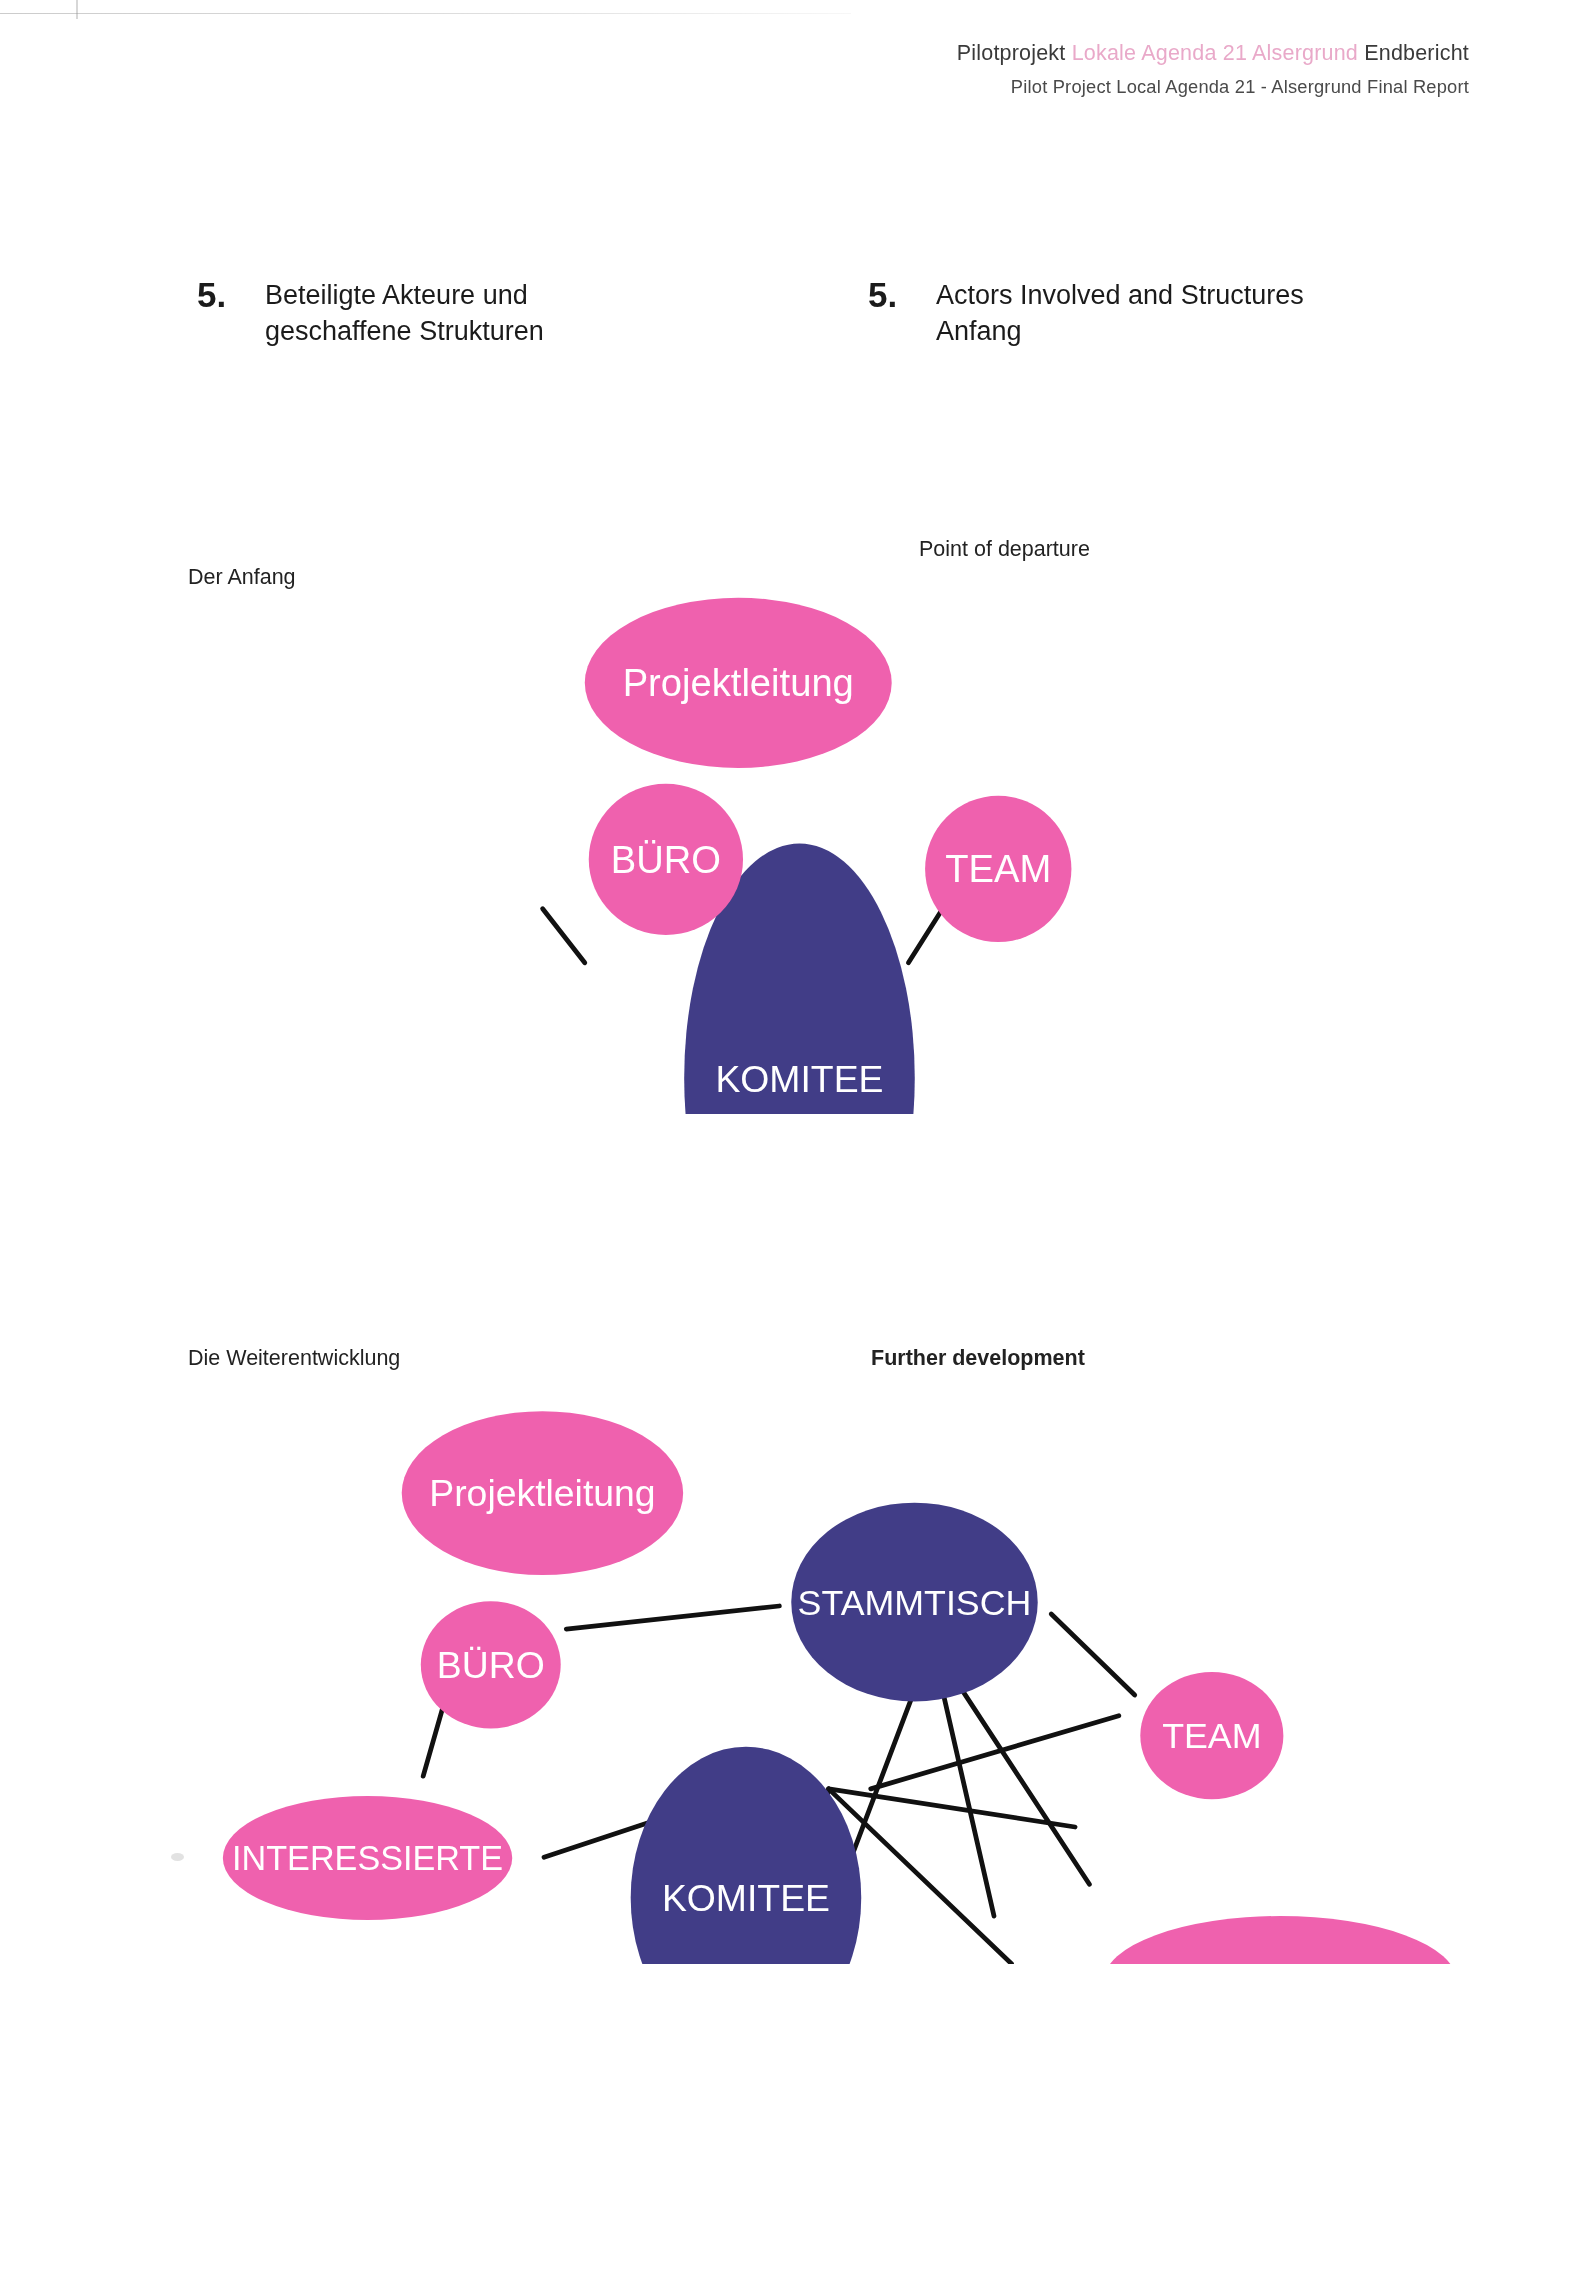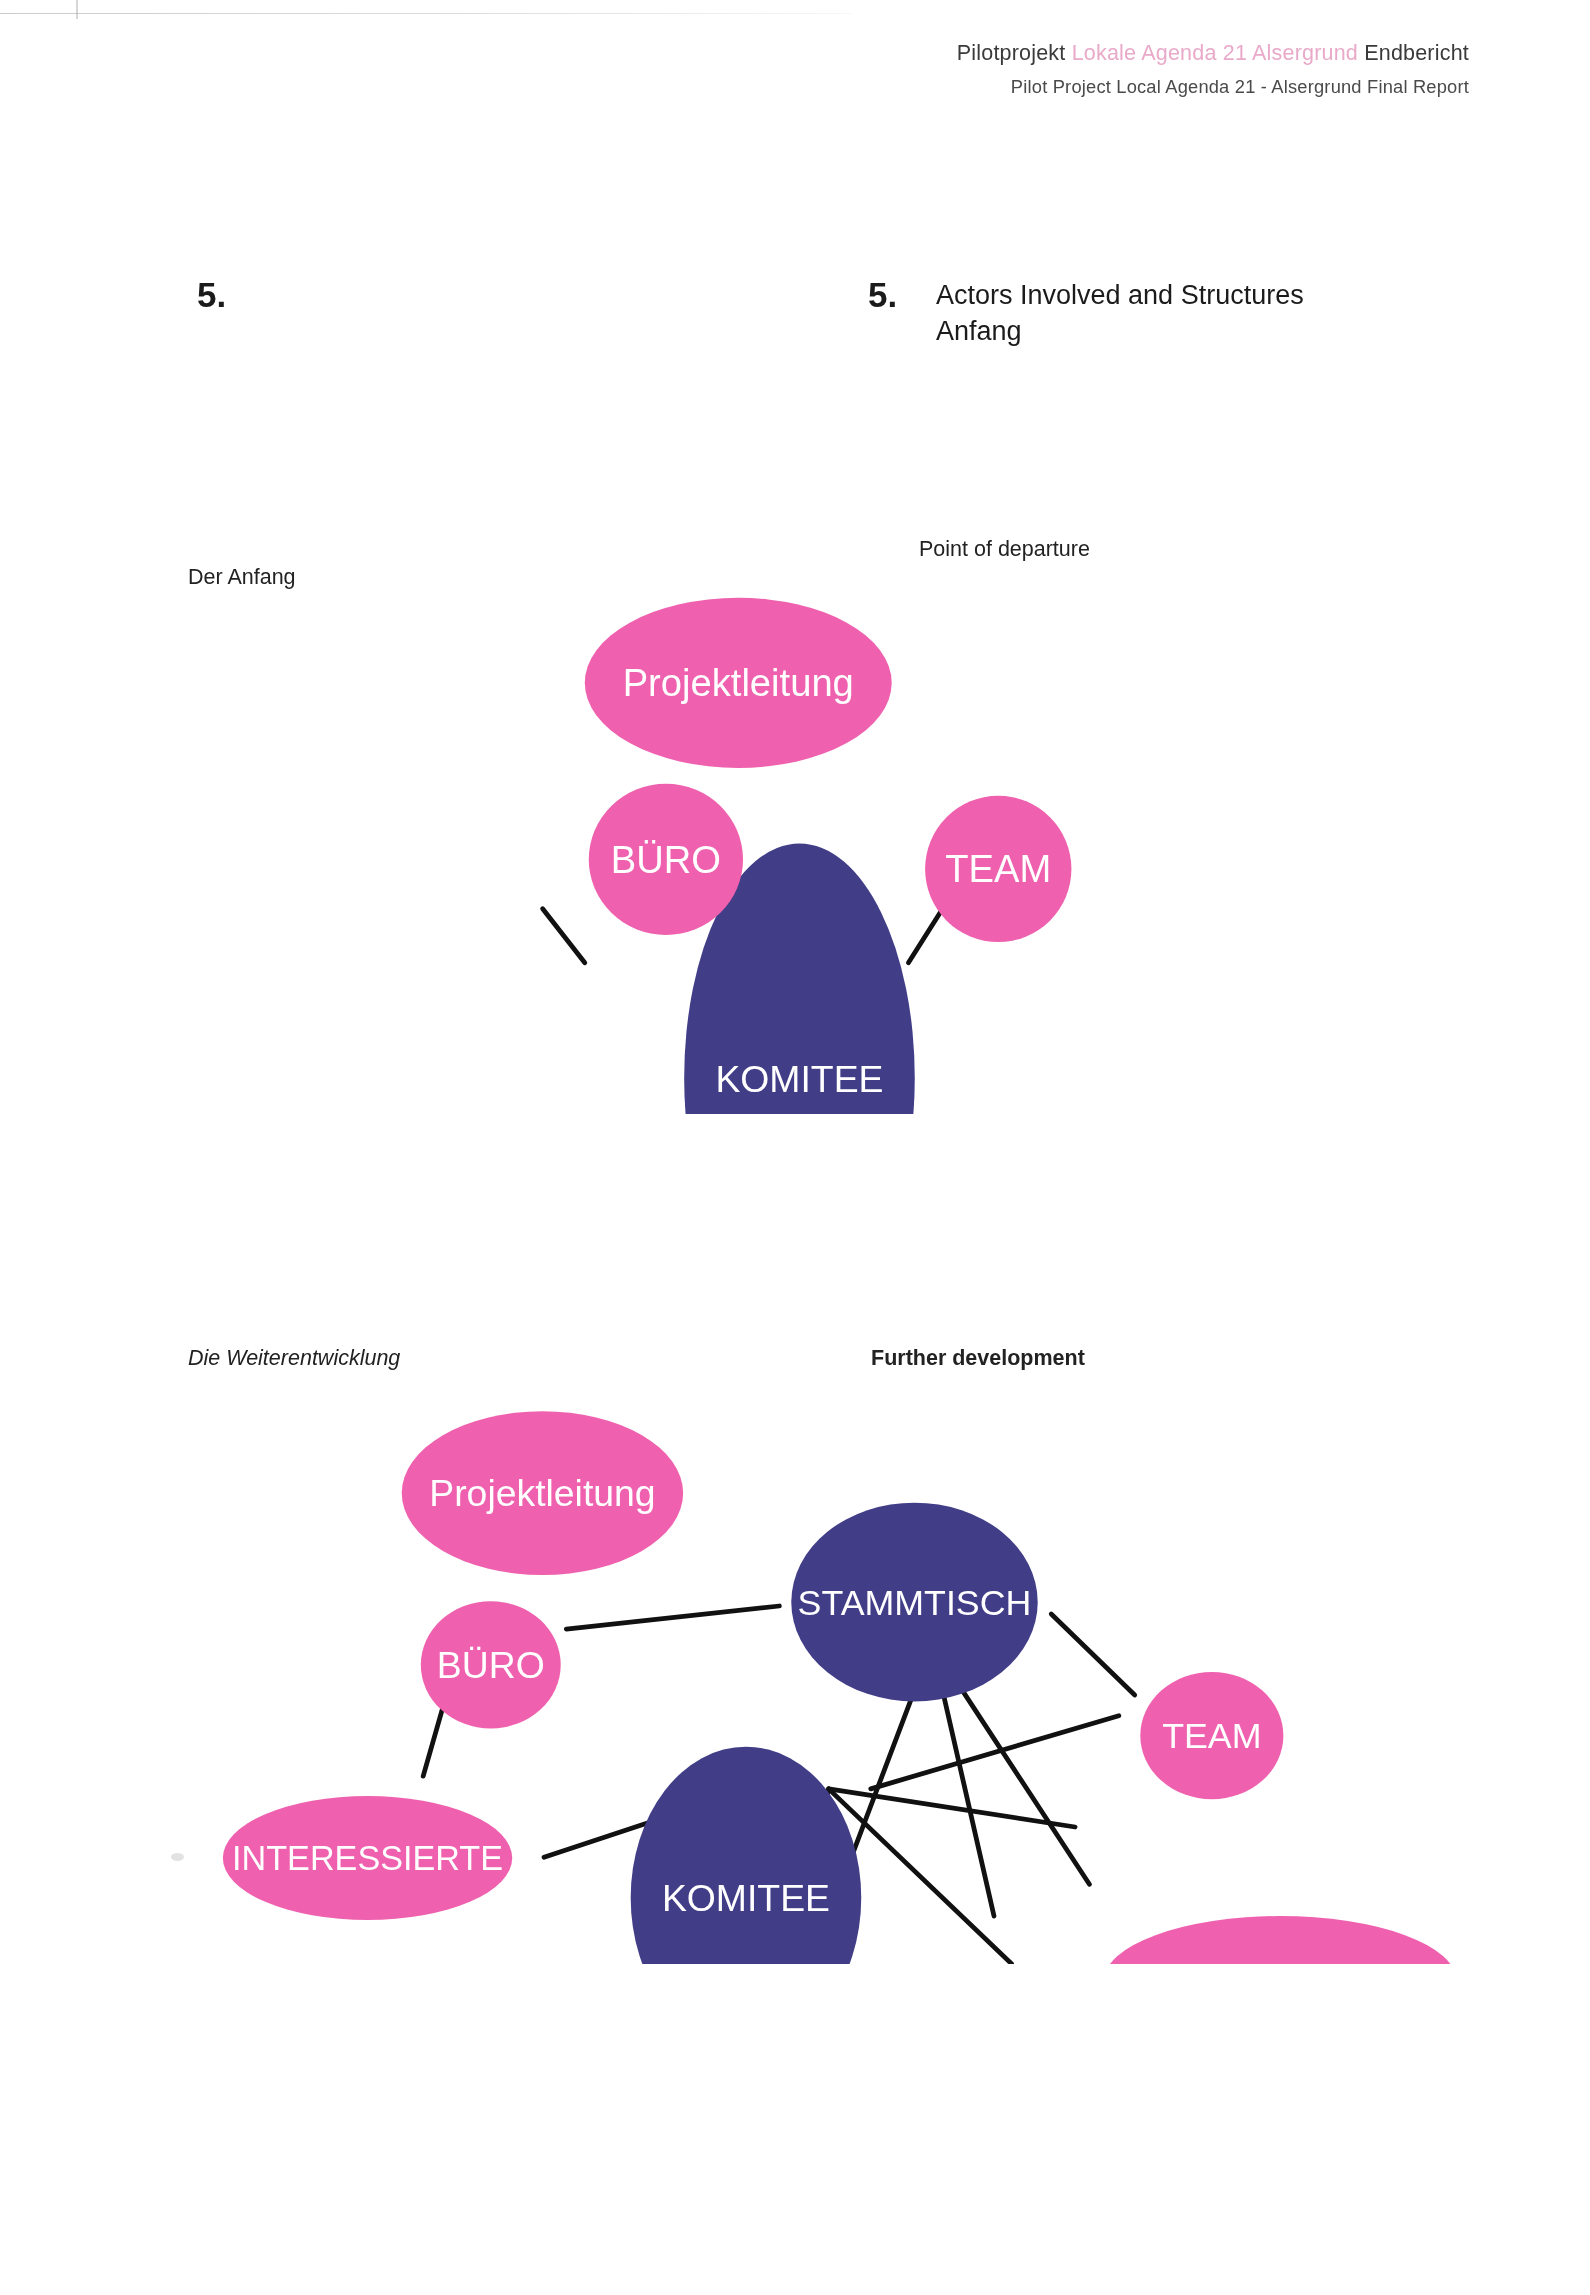--- a/index.html
+++ b/index.html
@@ -140,20 +140,24 @@
     <div class="header-line1">
       <span>Pilotprojekt</span>
       <span class="hl-accent">Lokale Agenda 21 Alsergrund</span>
       <span>Endbericht</span>
     </div>
     <div class="header-line2">Pilot Project Local Agenda 21 - Alsergrund Final Report</div>
   </div>
 
   <div class="section-head left">
     <div class="sec-num">5.</div>
+    <div class="sec-title">
+      <span>Beteiligte Akteure und</span>
+      <span class="l2">geschaffene Strukturen</span>
+    </div>
   </div>
 
   <div class="section-head right">
     <div class="sec-num">5.</div>
     <div class="sec-title">
       <span>Actors Involved and Structures</span>
       <span class="l2">Anfang</span>
     </div>
   </div>
 
@@ -201,21 +205,21 @@
         <text class="node-text" x="700" y="1229" font-size="44">ARBEITSKREIS</text>
       </g>
 
       <g>
         <ellipse cx="1200" cy="1090" rx="222" ry="82" fill="#ef61ae"></ellipse>
         <text class="node-text" x="1200" y="1094" font-size="44">ARBEITSKREIS</text>
       </g>
     </svg>
   </div>
 
-  <div class="cap" style="left:188px; top:1346px;font-style:italic;">Die Weiterentwicklung</div>
+  <div class="cap" style="left:188px; top:1346px;">Die Weiterentwicklung</div>
   <div class="cap" style="left:871px; top:1346px;font-weight:bold;">Further development</div>
 
   <div class="diagram" style="left:199px; top:1407px; width:1272px; height:557px;">
     <svg width="1272" height="557" viewBox="0 0 1600 700" xmlns="http://www.w3.org/2000/svg">
 
       <g>
 
         <line class="link-line" x1="462" y1="279" x2="730" y2="250" stroke-width="6"></line>
 
         <line class="link-line" x1="314" y1="352" x2="282" y2="464" stroke-width="6"></line>

